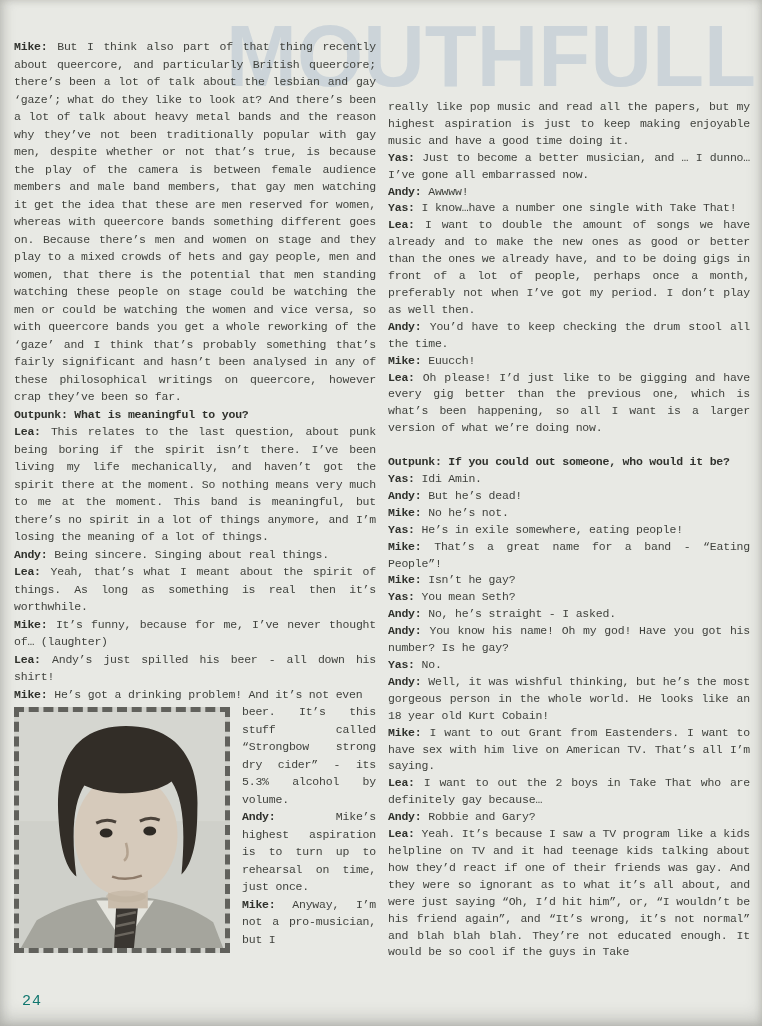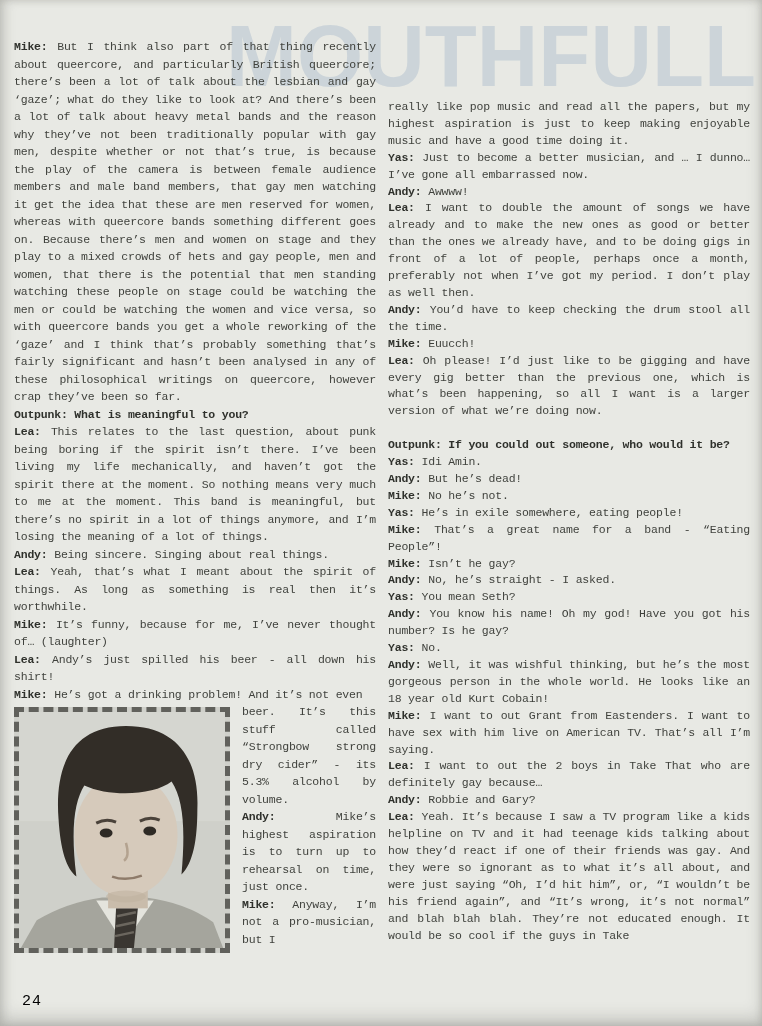--- a/index.html
+++ b/index.html
@@ -36,21 +36,21 @@
   .photo-frame{
     float:left;
     width:206px;height:236px;
     margin:4px 12px 4px 0;
     border:5px dashed #61615c;
     background:#cfd0ca;
   }
   .photo-frame svg{display:block;width:100%;height:100%;}
   .page-number{
     position:absolute;left:22px;top:993px;z-index:1;
-    font-size:15px;color:#000000;letter-spacing:1px;
+    font-size:15px;color:#0f766e;letter-spacing:1px;
   }
 </style>
 </head>
 <body>
 
 <div class="page">
 
   <svg class="masthead" viewBox="0 0 536 92">
     <text x="0" y="78" font-size="88" textLength="530" lengthAdjust="spacingAndGlyphs">MOUTHFULL</text>
   </svg>
@@ -93,33 +93,34 @@
           <p class="turn"><strong>Mike:</strong> Anyway, I’m not a pro-musician, but I</p>
         </div>
     </div>
   </div>
 
   <div class="col col-right">
     <div id="right-turns">
         <p class="turn">really like pop music and read all the papers, but my highest aspiration is just to keep making enjoyable music and have a good time doing it.</p>
         <p class="turn"><strong>Yas:</strong> Just to become a better musician, and … I dunno…I’ve gone all embarrassed now.</p>
         <p class="turn"><strong>Andy:</strong> Awwww!</p>
+        <p class="turn"><strong>Yas:</strong> I know…have a number one single with Take That!</p>
         <p class="turn"><strong>Lea:</strong> I want to double the amount of songs we have already and to make the new ones as good or better than the ones we already have, and to be doing gigs in front of a lot of people, perhaps once a month, preferably not when I’ve got my period. I don’t play as well then.</p>
         <p class="turn"><strong>Andy:</strong> You’d have to keep checking the drum stool all the time.</p>
         <p class="turn"><strong>Mike:</strong> Euucch!</p>
         <p class="turn"><strong>Lea:</strong> Oh please! I’d just like to be gigging and have every gig better than the previous one, which is what’s been happening, so all I want is a larger version of what we’re doing now.</p>
         <p class="turn question gap"><strong>Outpunk:</strong> If you could out someone, who would it be?</p>
         <p class="turn"><strong>Yas:</strong> Idi Amin.</p>
         <p class="turn"><strong>Andy:</strong> But he’s dead!</p>
         <p class="turn"><strong>Mike:</strong> No he’s not.</p>
         <p class="turn"><strong>Yas:</strong> He’s in exile somewhere, eating people!</p>
         <p class="turn"><strong>Mike:</strong> That’s a great name for a band - “Eating People”!</p>
         <p class="turn"><strong>Mike:</strong> Isn’t he gay?</p>
+        <p class="turn"><strong>Yas:</strong> You mean Seth?</p>
         <p class="turn"><strong>Andy:</strong> No, he’s straight - I asked.</p>
-        <p class="turn"><strong>Yas:</strong> You mean Seth?</p>
         <p class="turn"><strong>Andy:</strong> You know his name! Oh my god! Have you got his number? Is he gay?</p>
         <p class="turn"><strong>Yas:</strong> No.</p>
         <p class="turn"><strong>Andy:</strong> Well, it was wishful thinking, but he’s the most gorgeous person in the whole world. He looks like an 18 year old Kurt Cobain!</p>
         <p class="turn"><strong>Mike:</strong> I want to out Grant from Eastenders. I want to have sex with him live on American TV. That’s all I’m saying.</p>
         <p class="turn"><strong>Lea:</strong> I want to out the 2 boys in Take That who are definitely gay because…</p>
         <p class="turn"><strong>Andy:</strong> Robbie and Gary?</p>
         <p class="turn"><strong>Lea:</strong> Yeah. It’s because I saw a TV program like a kids helpline on TV and it had teenage kids talking about how they’d react if one of their friends was gay. And they were so ignorant as to what it’s all about, and were just saying “Oh, I’d hit him”, or, “I wouldn’t be his friend again”, and “It’s wrong, it’s not normal” and blah blah blah. They’re not educated enough. It would be so cool if the guys in Take</p>
       </div>
   </div>
 

